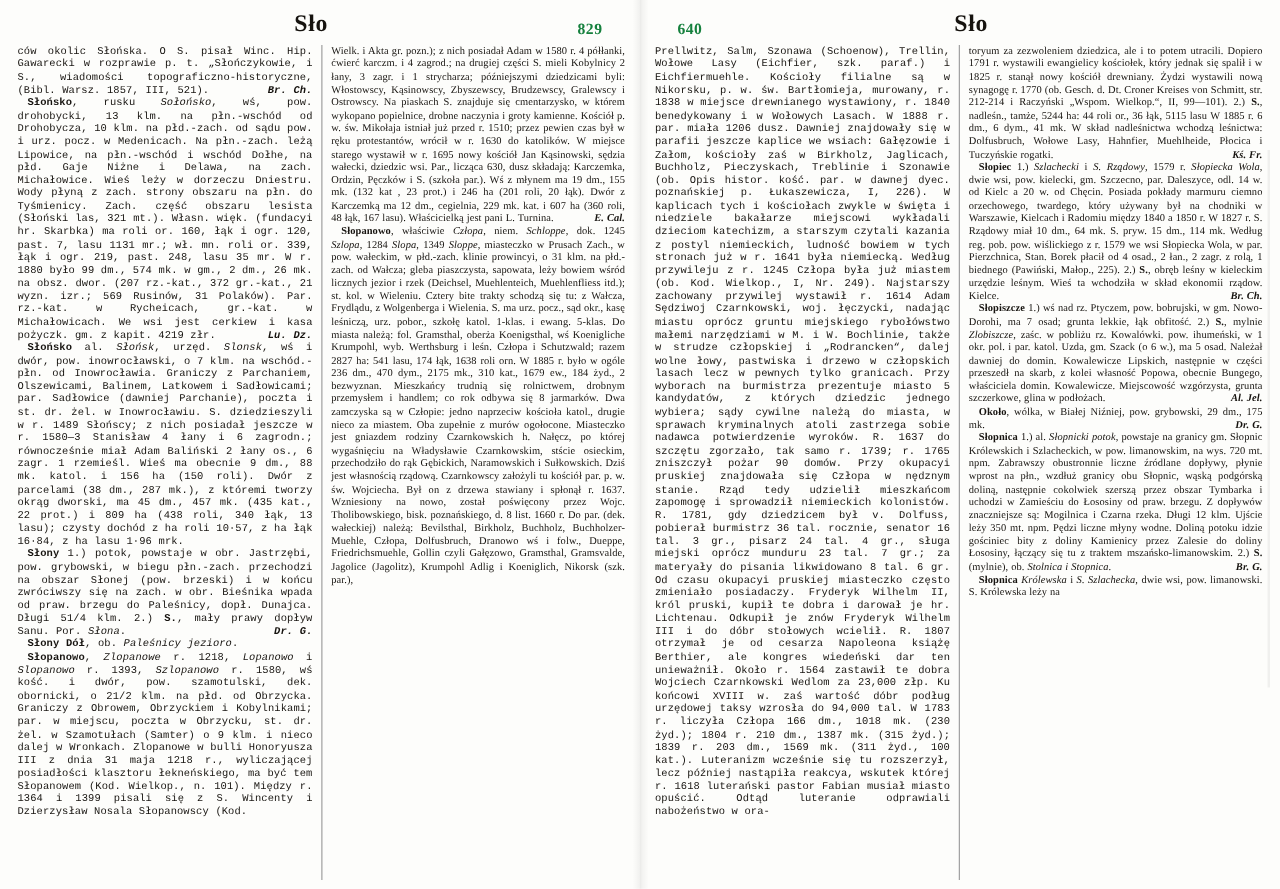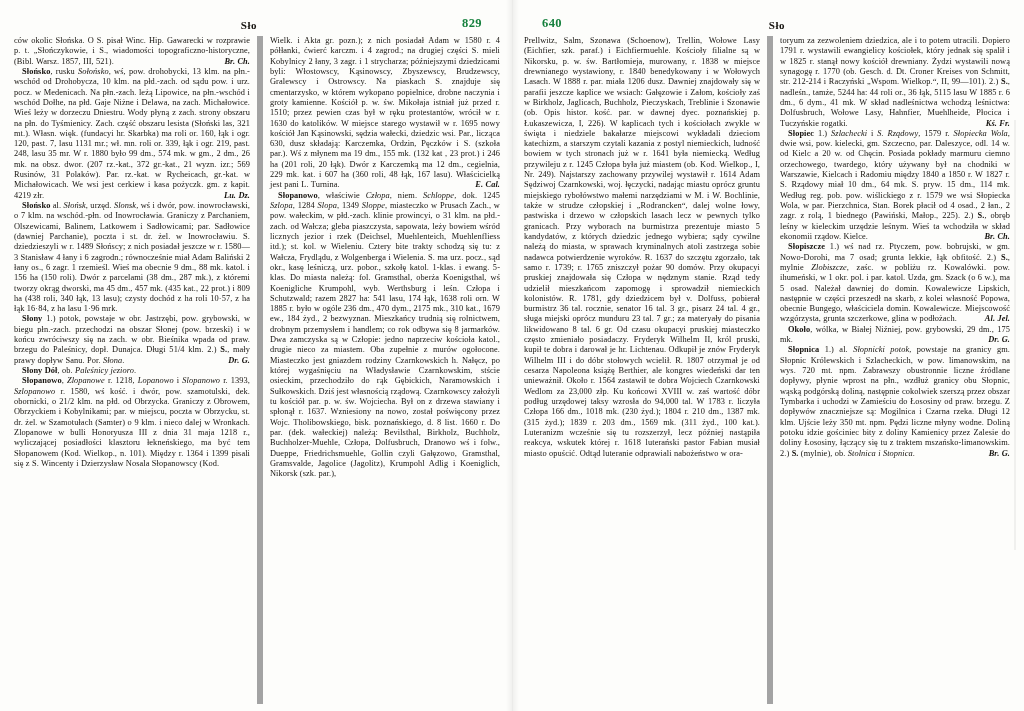--- a/index.html
+++ b/index.html
@@ -47,21 +47,21 @@
     width: 60px;
     font-size: 12.5px;
     font-weight: bold;
     letter-spacing: 0.4px;
     color: #15803d;
   }
   .rh-slot.right { text-align: right; }
   .rh-title {
     flex: 1;
     text-align: center;
-    font-size: 11px;
+    font-size: 19px;
     font-weight: bold;
     letter-spacing: 0.6px;
     color: #16130f;
     transform: translateX(-8px);
   }
   .page-right .rh-title { transform: translateX(10px); }
 
   
   .cols {
     display: flex;
@@ -73,22 +73,22 @@
     font-size: 8.35px;
     line-height: 10.32px;
     text-align: justify;
     text-justify: inter-word;
     hyphens: manual;
     overflow: hidden;
     color: #16130f;
     letter-spacing: 0.01em;
     word-spacing: 0.02em;
   }
-  .col-a { padding-right: 7px; }
-  .col-b { padding-left: 7px; border-left: 6px solid #a3a3a3; }
+  .col-a { padding-right: 7px; font-family: Liberation Mono, monospace; }
+  .col-b { padding-left: 7px; border-left: 1px solid #a3a3a3; }
 
   .col p {
     margin: 0;
     text-indent: 0;
   }
   .col p.indent { text-indent: 8px; }
 
   .hw { font-weight: bold; }
   .it { font-style: italic; }
   .sig {
@@ -159,19 +159,20 @@
     <div class="cols">
       <div class="col col-a">
           <p><span>Prellwitz, Salm, Szonawa (Schoenow), Trellin, Wołowe Lasy (Eichfier, szk. paraf.) i Eichfiermuehle. Kościoły filialne są w Nikorsku, p. w. św. Bartłomieja, murowany, r. 1838 w miejsce drewnianego wystawiony, r. 1840 benedykowany i w Wołowych Lasach. W 1888 r. par. miała 1206 dusz. Dawniej znajdowały się w parafii jeszcze kaplice we wsiach: Gałęzowie i Załom, kościoły zaś w Birkholz, Jaglicach, Buchholz, Pieczyskach, Treblinie i Szonawie (ob. Opis histor. kość. par. w dawnej dyec. poznańskiej p. Łukaszewicza, I, 226). W kaplicach tych i kościołach zwykle w święta i niedziele bakałarze miejscowi wykładali dzieciom katechizm, a starszym czytali kazania z postyl niemieckich, ludność bowiem w tych stronach już w r. 1641 była niemiecką. Według przywileju z r. 1245 Człopa była już miastem (ob. Kod. Wielkop., I, Nr. 249). Najstarszy zachowany przywilej wystawił r. 1614 Adam Sędziwoj Czarnkowski, woj. łęczycki, nadając miastu oprócz gruntu miejskiego rybołówstwo małemi narzędziami w M. i W. Bochlinie, także w strudze człopskiej i „Rodrancken“, dalej wolne łowy, pastwiska i drzewo w człopskich lasach lecz w pewnych tylko granicach. Przy wyborach na burmistrza prezentuje miasto 5 kandydatów, z których dziedzic jednego wybiera; sądy cywilne należą do miasta, w sprawach kryminalnych atoli zastrzega sobie nadawca potwierdzenie wyroków. R. 1637 do szczętu zgorzało, tak samo r. 1739; r. 1765 zniszczył pożar 90 domów. Przy okupacyi pruskiej znajdowała się Człopa w nędznym stanie. Rząd tedy udzielił mieszkańcom zapomogę i sprowadził niemieckich kolonistów. R. 1781, gdy dziedzicem był v. Dolfuss, pobierał burmistrz 36 tal. rocznie, senator 16 tal. 3 gr., pisarz 24 tal. 4 gr., sługa miejski oprócz munduru 23 tal. 7 gr.; za materyały do pisania likwidowano 8 tal. 6 gr. Od czasu okupacyi pruskiej miasteczko często zmieniało posiadaczy. Fryderyk Wilhelm II, król pruski, kupił te dobra i darował je hr. Lichtenau. Odkupił je znów Fryderyk Wilhelm III i do dóbr stołowych wcielił. R. 1807 otrzymał je od cesarza Napoleona książę Berthier, ale kongres wiedeński dar ten unieważnił. Około r. 1564 zastawił te dobra Wojciech Czarnkowski Wedlom za 23,000 złp. Ku końcowi XVIII w. zaś wartość dóbr podług urzędowej taksy wzrosła do 94,000 tal. W 1783 r. liczyła Człopa 166 dm., 1018 mk. (230 żyd.); 1804 r. 210 dm., 1387 mk. (315 żyd.); 1839 r. 203 dm., 1569 mk. (311 żyd., 100 kat.). Luteranizm wcześnie się tu rozszerzył, lecz później nastąpiła reakcya, wskutek której r. 1618 luterański pastor Fabian musiał miasto opuścić. Odtąd luteranie odprawiali nabożeństwo w ora-</span></p>
         </div>
       <div class="col col-b">
           <p><span>toryum za zezwoleniem dziedzica, ale i to potem utracili. Dopiero 1791 r. wystawili ewangielicy kościołek, który jednak się spalił i w 1825 r. stanął nowy kościół drewniany. Żydzi wystawili nową synagogę r. 1770 (ob. Gesch. d. Dt. Croner Kreises von Schmitt, str. 212-214 i Raczyński „Wspom. Wielkop.“, II, 99—101). 2.) </span><span class="hw">S.</span><span>, nadleśn., tamże, 5244 ha: 44 roli or., 36 łąk, 5115 lasu W 1885 r. 6 dm., 6 dym., 41 mk. W skład nadleśnictwa wchodzą leśnictwa: Dolfusbruch, Wołowe Lasy, Hahnfier, Muehlheide, Płocica i Tuczyńskie rogatki.</span><span class="sig">Kś. Fr.</span></p>
           <p class="indent"><span class="hw">Słopiec</span><span> 1.) </span><span class="it">Szlachecki</span><span> i </span><span class="it">S. Rządowy</span><span>, 1579 r. </span><span class="it">Słopiecka Wola</span><span>, dwie wsi, pow. kielecki, gm. Szczecno, par. Daleszyce, odl. 14 w. od Kielc a 20 w. od Chęcin. Posiada pokłady marmuru ciemno orzechowego, twardego, który używany był na chodniki w Warszawie, Kielcach i Radomiu między 1840 a 1850 r. W 1827 r. S. Rządowy miał 10 dm., 64 mk. S. pryw. 15 dm., 114 mk. Według reg. pob. pow. wiślickiego z r. 1579 we wsi Słopiecka Wola, w par. Pierzchnica, Stan. Borek płacił od 4 osad., 2 łan., 2 zagr. z rolą, 1 biednego (Pawiński, Małop., 225). 2.) </span><span class="hw">S.</span><span>, obręb leśny w kieleckim urzędzie leśnym. Wieś ta wchodziła w skład ekonomii rządow. Kielce.</span><span class="sig">Br. Ch.</span></p>
           <p class="indent"><span class="hw">Słopiszcze</span><span> 1.) wś nad rz. Ptyczem, pow. bobrujski, w gm. Nowo-Dorohi, ma 7 osad; grunta lekkie, łąk obfitość. 2.) </span><span class="hw">S.</span><span>, mylnie </span><span class="it">Zlobiszcze</span><span>, zaśc. w pobliżu rz. Kowalówki. pow. ihumeński, w 1 okr. pol. i par. katol. Uzda, gm. Szack (o 6 w.), ma 5 osad. Należał dawniej do domin. Kowalewicze Lipskich, następnie w części przeszedł na skarb, z kolei własność Popowa, obecnie Bungego, właściciela domin. Kowalewicze. Miejscowość wzgórzysta, grunta szczerkowe, glina w podłożach.</span><span class="sig">Al. Jel.</span></p>
           <p class="indent"><span class="hw">Około</span><span>, wólka, w Białej Niźniej, pow. grybowski, 29 dm., 175 mk.</span><span class="sig">Dr. G.</span></p>
           <p class="indent"><span class="hw">Słopnica</span><span> 1.) al. </span><span class="it">Słopnicki potok</span><span>, powstaje na granicy gm. Słopnic Królewskich i Szlacheckich, w pow. limanowskim, na wys. 720 mt. npm. Zabrawszy obustronnie liczne źródlane dopływy, płynie wprost na płn., wzdłuż granicy obu Słopnic, wąską podgórską doliną, następnie cokolwiek szerszą przez obszar Tymbarka i uchodzi w Zamieściu do Łososiny od praw. brzegu. Z dopływów znaczniejsze są: Mogilnica i Czarna rzeka. Długi 12 klm. Ujście leży 350 mt. npm. Pędzi liczne młyny wodne. Doliną potoku idzie gościniec bity z doliny Kamienicy przez Zalesie do doliny Łososiny, łączący się tu z traktem mszańsko-limanowskim. 2.) </span><span class="hw">S.</span><span> (mylnie), ob. </span><span class="it">Stolnica i Stopnica</span><span>.</span><span class="sig">Br. G.</span></p>
+          <p class="indent"><span class="hw">Słopnica</span><span> </span><span class="it">Królewska</span><span> i </span><span class="it">S. Szlachecka</span><span>, dwie wsi, pow. limanowski. S. Królewska leży na</span></p>
         </div>
     </div>
   </div>
 
   <div class="gutter"></div>
   <div class="edge-speck"></div>
 </div>
 
 </body></html>

